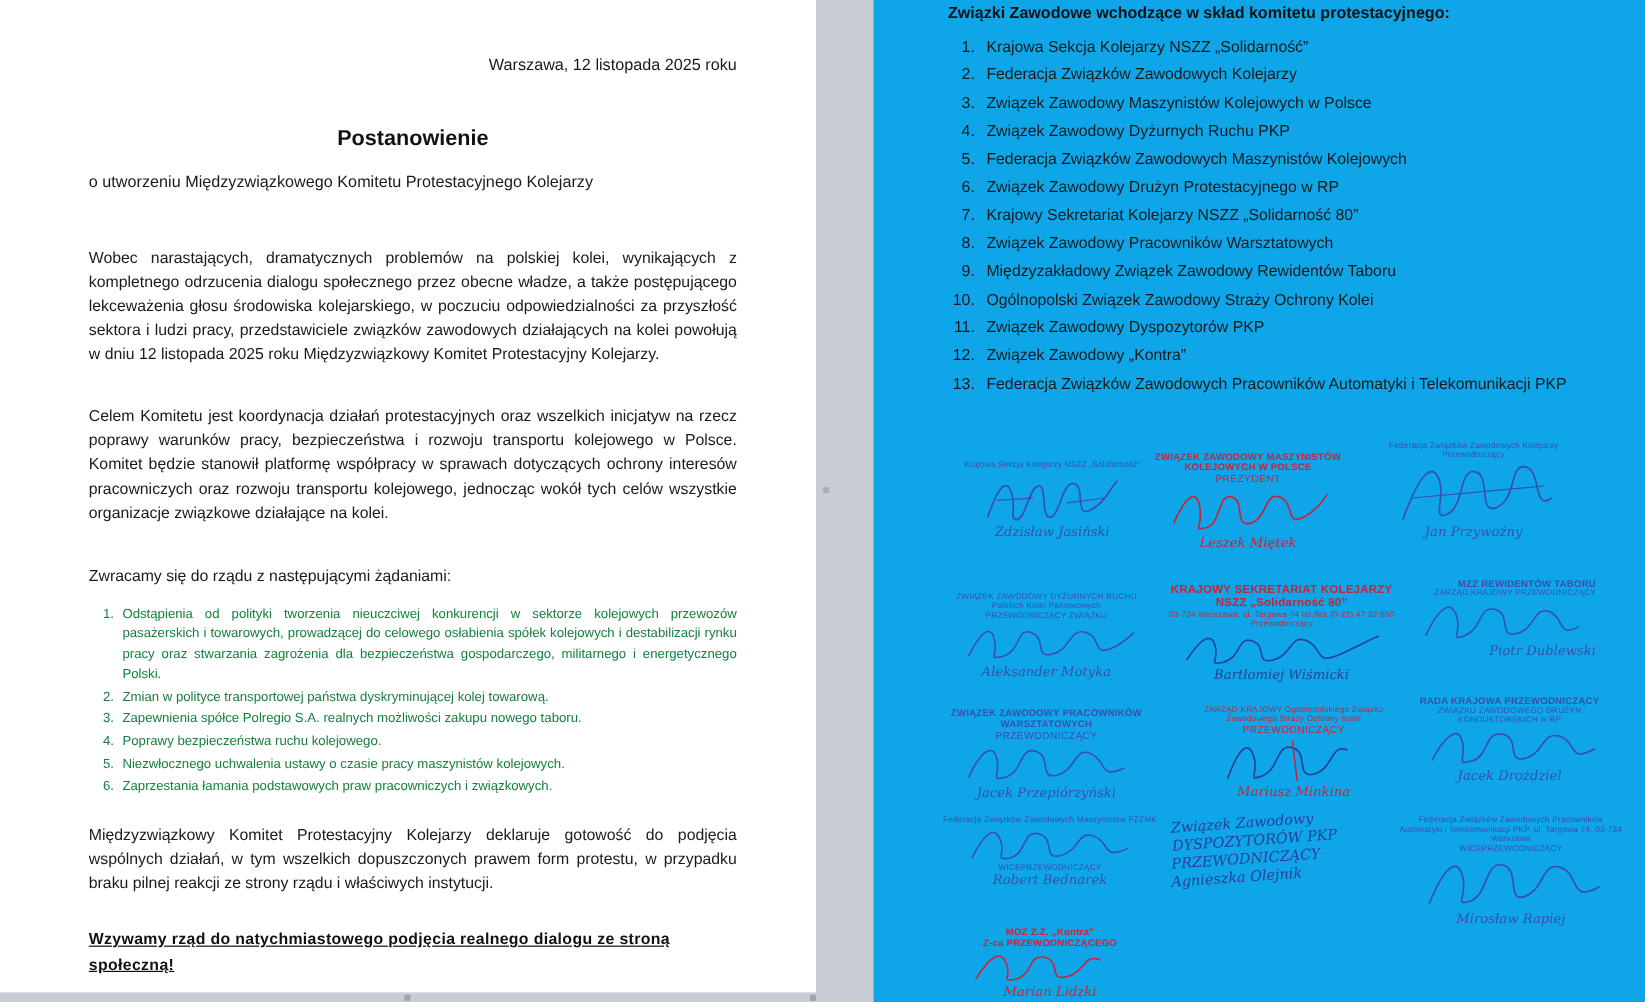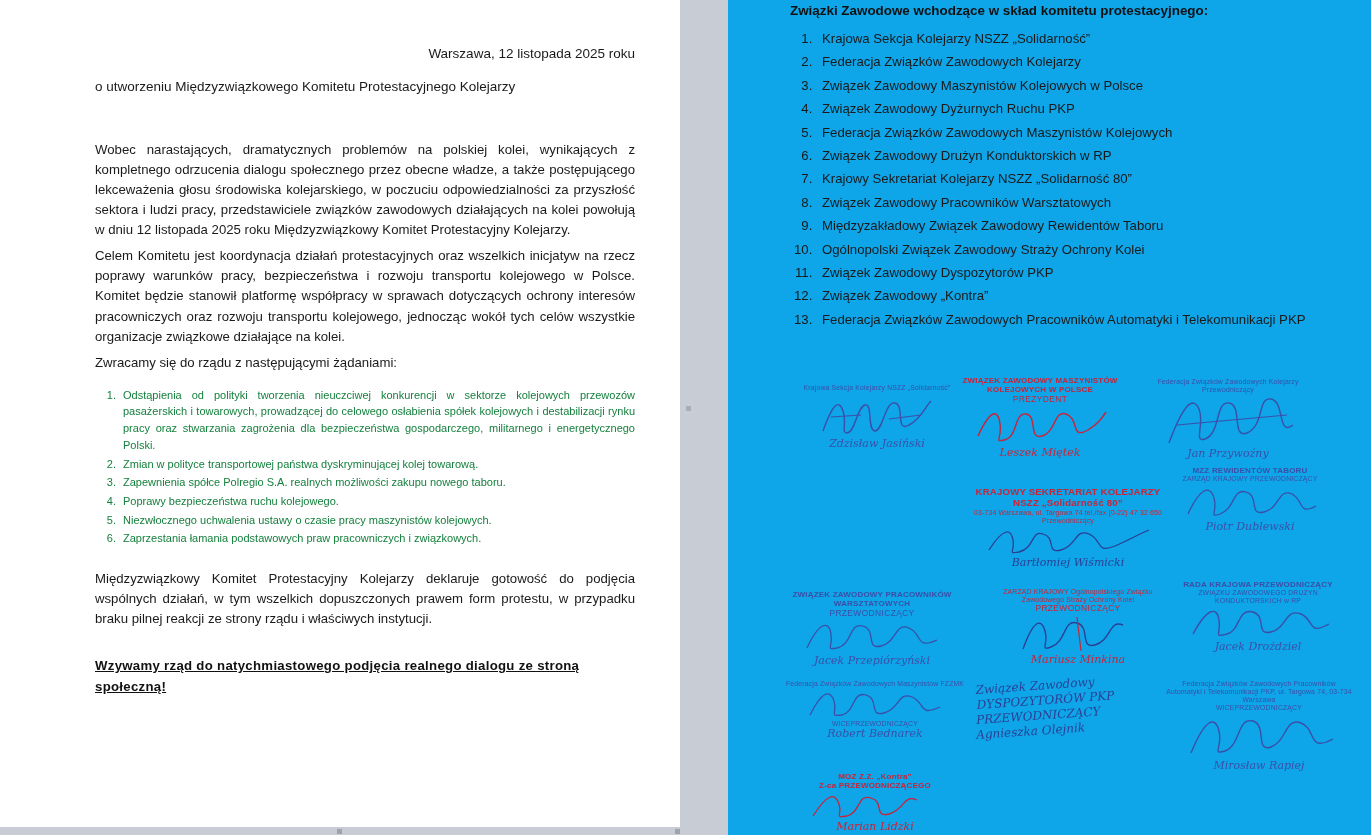--- a/index.html
+++ b/index.html
@@ -22,21 +22,21 @@
     position: absolute;
     left: 0;
     top: 0;
     width: 680px;
     height: 835px;
     background: #ffffff;
     box-sizing: border-box;
   }
   .page-left-inner {
     position: absolute;
-    left: 95px;
+    left: 74px;
     top: 0;
     width: 540px;
     height: 835px;
   }
   .doc-date {
     text-align: right;
     font-size: 13.5px;
     color: #1a1a1a;
     margin-top: 46px;
   }
@@ -51,21 +51,21 @@
     text-align: left;
     font-size: 13.5px;
     color: #1a1a1a;
     margin-top: 18px;
   }
   .doc-p {
     font-size: 13.2px;
     line-height: 1.52;
     color: #1a1a1a;
     text-align: justify;
-    margin-top: 6px;
+    margin-top: 32px;
   }
   .doc-p.first { margin-top: 46px; }
   .doc-p b { font-weight: normal; }
   ol.demands {
     margin: 14px 0 0 0;
     padding-left: 24px;
     font-size: 11px;
     line-height: 1.52;
     color: #15803d;
     text-align: justify;
@@ -194,20 +194,21 @@
   }
 </style>
 </head>
 <body>
 
 <div class="root">
 
   <div class="page-left">
     <div class="page-left-inner">
       <div class="doc-date">Warszawa, 12 listopada 2025 roku</div>
+      <div class="doc-title">Postanowienie</div>
       <div class="doc-subtitle">o utworzeniu Międzyzwiązkowego Komitetu Protestacyjnego Kolejarzy</div>
 
       <div class="doc-p first"><span>Wobec narastających, dramatycznych problemów na polskiej kolei, wynikających z </span><b>kompletnego odrzucenia dialogu społecznego przez obecne władze</b><span>, a także postępującego lekceważenia głosu środowiska kolejarskiego, w poczuciu odpowiedzialności za przyszłość sektora i ludzi pracy, </span><b>przedstawiciele związków zawodowych działających na kolei powołują w dniu 12 listopada 2025 roku Międzyzwiązkowy Komitet Protestacyjny Kolejarzy.</b></div>
 
       <div class="doc-p">Celem Komitetu jest koordynacja działań protestacyjnych oraz wszelkich inicjatyw na rzecz poprawy warunków pracy, bezpieczeństwa i rozwoju transportu kolejowego w Polsce. Komitet będzie stanowił platformę współpracy w sprawach dotyczących ochrony interesów pracowniczych oraz rozwoju transportu kolejowego, jednocząc wokół tych celów wszystkie organizacje związkowe działające na kolei.</div>
 
       <div class="doc-p">Zwracamy się do rządu z następującymi żądaniami:</div>
 
       <ol class="demands">
         <li>Odstąpienia od polityki tworzenia nieuczciwej konkurencji w sektorze kolejowych przewozów pasażerskich i towarowych, prowadzącej do celowego osłabienia spółek kolejowych i destabilizacji rynku pracy oraz stwarzania zagrożenia dla bezpieczeństwa gospodarczego, militarnego i energetycznego Polski.</li>
@@ -233,21 +234,21 @@
 
   <div class="page-right">
     <div class="right-inner">
       <div class="union-head">Związki Zawodowe wchodzące w skład komitetu protestacyjnego:</div>
       <ol class="unions">
         <li>Krajowa Sekcja Kolejarzy NSZZ „Solidarność”</li>
         <li>Federacja Związków Zawodowych Kolejarzy</li>
         <li>Związek Zawodowy Maszynistów Kolejowych w Polsce</li>
         <li>Związek Zawodowy Dyżurnych Ruchu PKP</li>
         <li>Federacja Związków Zawodowych Maszynistów Kolejowych</li>
-        <li>Związek Zawodowy Drużyn Konduktorskich w RP</li>
+        <li>Związek Zawodowy Drużyn Protestacyjnego w RP</li>
         <li>Krajowy Sekretariat Kolejarzy NSZZ „Solidarność 80”</li>
         <li>Związek Zawodowy Pracowników Warsztatowych</li>
         <li>Międzyzakładowy Związek Zawodowy Rewidentów Taboru</li>
         <li>Ogólnopolski Związek Zawodowy Straży Ochrony Kolei</li>
         <li>Związek Zawodowy Dyspozytorów PKP</li>
         <li>Związek Zawodowy „Kontra”</li>
         <li>Federacja Związków Zawodowych Pracowników Automatyki i Telekomunikacji PKP</li>
       </ol>
     </div>
   </div>
@@ -265,42 +266,50 @@
 
     <div class="sig red" style="left:232px; top:8px; width:160px;">
       <div class="org">ZWIĄZEK ZAWODOWY MASZYNISTÓW KOLEJOWYCH W POLSCE</div>
       <div class="role">PREZYDENT</div>
       <svg class="scribble" width="140" height="40" viewBox="0 0 140 40">
         <path d="M8,30 C20,4 28,2 30,18 C32,34 24,36 34,34 C48,32 44,6 56,8 C68,10 58,34 72,30 C86,26 84,4 96,8 C110,13 100,34 118,24 C128,18 132,12 136,6" fill="none" stroke="#c8243a" stroke-width="1.4"></path>
       </svg>
       <div class="name">Leszek Miętek</div>
     </div>
 
-    <div class="sig blue" style="left:420px; top:10px; width:160px;">
+    <div class="sig blue" style="left:420px; top:0; width:160px;">
       <div class="org small">Federacja Związków Zawodowych Kolejarzy</div>
       <div class="org small">Przewodniczący</div>
       <svg class="scribble" width="150" height="52" viewBox="0 0 150 52">
         <path d="M16,48 C30,10 40,0 46,14 C52,28 40,48 52,44 C68,38 62,6 76,8 C90,10 78,44 94,38 C112,30 104,2 118,4 C132,6 124,42 140,30" fill="none" stroke="#3b4fa8" stroke-width="1.4"></path>
         <path d="M24,30 L134,20" fill="none" stroke="#3b4fa8" stroke-width="1"></path>
       </svg>
       <div class="name">Jan Przywoźny</div>
     </div>
 
+    <div class="sig blue" style="left:58px; top:126px; width:172px;">
+      <div class="org small">ZWIĄZEK ZAWODOWY DYŻURNYCH RUCHU Polskich Kolei Państwowych</div>
+      <div class="org small">PRZEWODNICZĄCY ZWIĄZKU</div>
+      <svg class="scribble" width="150" height="34" viewBox="0 0 150 34">
+        <path d="M10,28 C22,4 30,2 32,16 C34,30 26,30 38,28 C54,24 50,4 62,8 C76,12 64,30 80,26 C96,22 94,4 108,8 C122,12 112,30 132,20 C140,16 144,12 148,8" fill="none" stroke="#3b4fa8" stroke-width="1.3"></path>
+      </svg>
+      <div class="name">Aleksander Motyka</div>
+    </div>
 
     <div class="sig red" style="left:240px; top:118px; width:200px;">
       <div class="org" style="font-size:9.6px">KRAJOWY SEKRETARIAT KOLEJARZY NSZZ „Solidarność 80”</div>
       <div class="org small">03-734 Warszawa, ul. Targowa 74 tel./fax (0-22) 47 32 650</div>
       <div class="org small">Przewodniczący</div>
       <svg class="scribble" width="170" height="30" viewBox="0 0 170 30">
         <path d="M6,24 C20,2 28,2 30,14 C32,26 24,28 36,26 C52,22 48,4 60,8 C74,12 62,28 78,24 C94,20 92,2 106,8 C120,14 112,28 132,20 C146,14 156,8 166,4" fill="none" stroke="#2b3f93" stroke-width="1.3"></path>
       </svg>
       <div class="name" style="color:#2b3f93">Bartłomiej Wiśmicki</div>
     </div>
 
-    <div class="sig blue" style="left:442px; top:98px; width:160px;">
+    <div class="sig blue" style="left:442px; top:114px; width:160px;text-align:right;">
       <div class="org">MZZ REWIDENTÓW TABORU</div>
       <div class="org small">ZARZĄD KRAJOWY PRZEWODNICZĄCY</div>
       <svg class="scribble" width="140" height="36" viewBox="0 0 140 36">
         <path d="M8,30 C20,4 30,0 34,14 C38,28 28,34 40,30 C56,24 52,4 66,8 C80,12 68,32 84,28 C100,24 98,4 112,10 C124,16 118,32 136,22" fill="none" stroke="#3b4fa8" stroke-width="1.3"></path>
       </svg>
       <div class="name">Piotr Dublewski</div>
     </div>
 
     <div class="sig blue" style="left:56px; top:222px; width:176px;">
       <div class="org">ZWIĄZEK ZAWODOWY PRACOWNIKÓW WARSZTATOWYCH</div>

